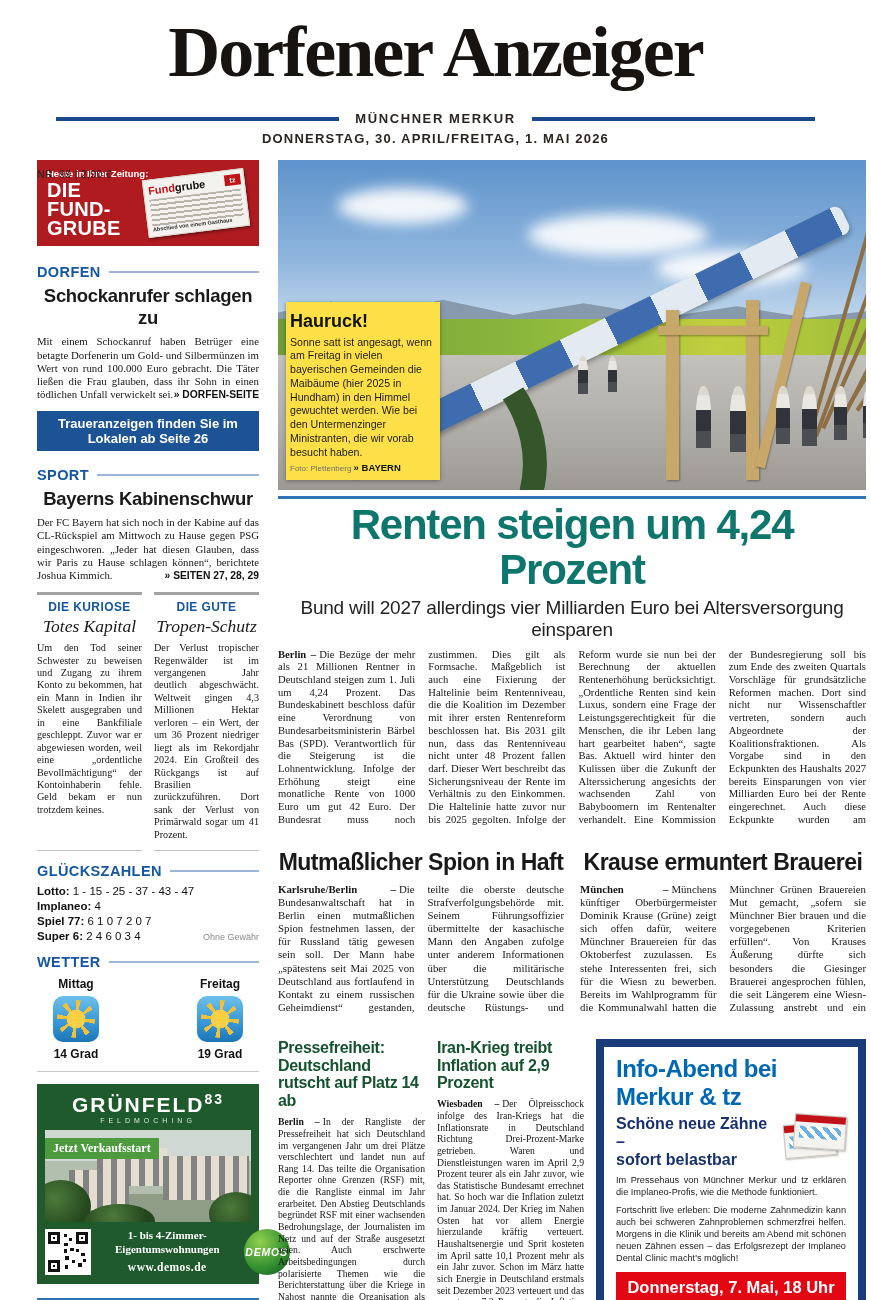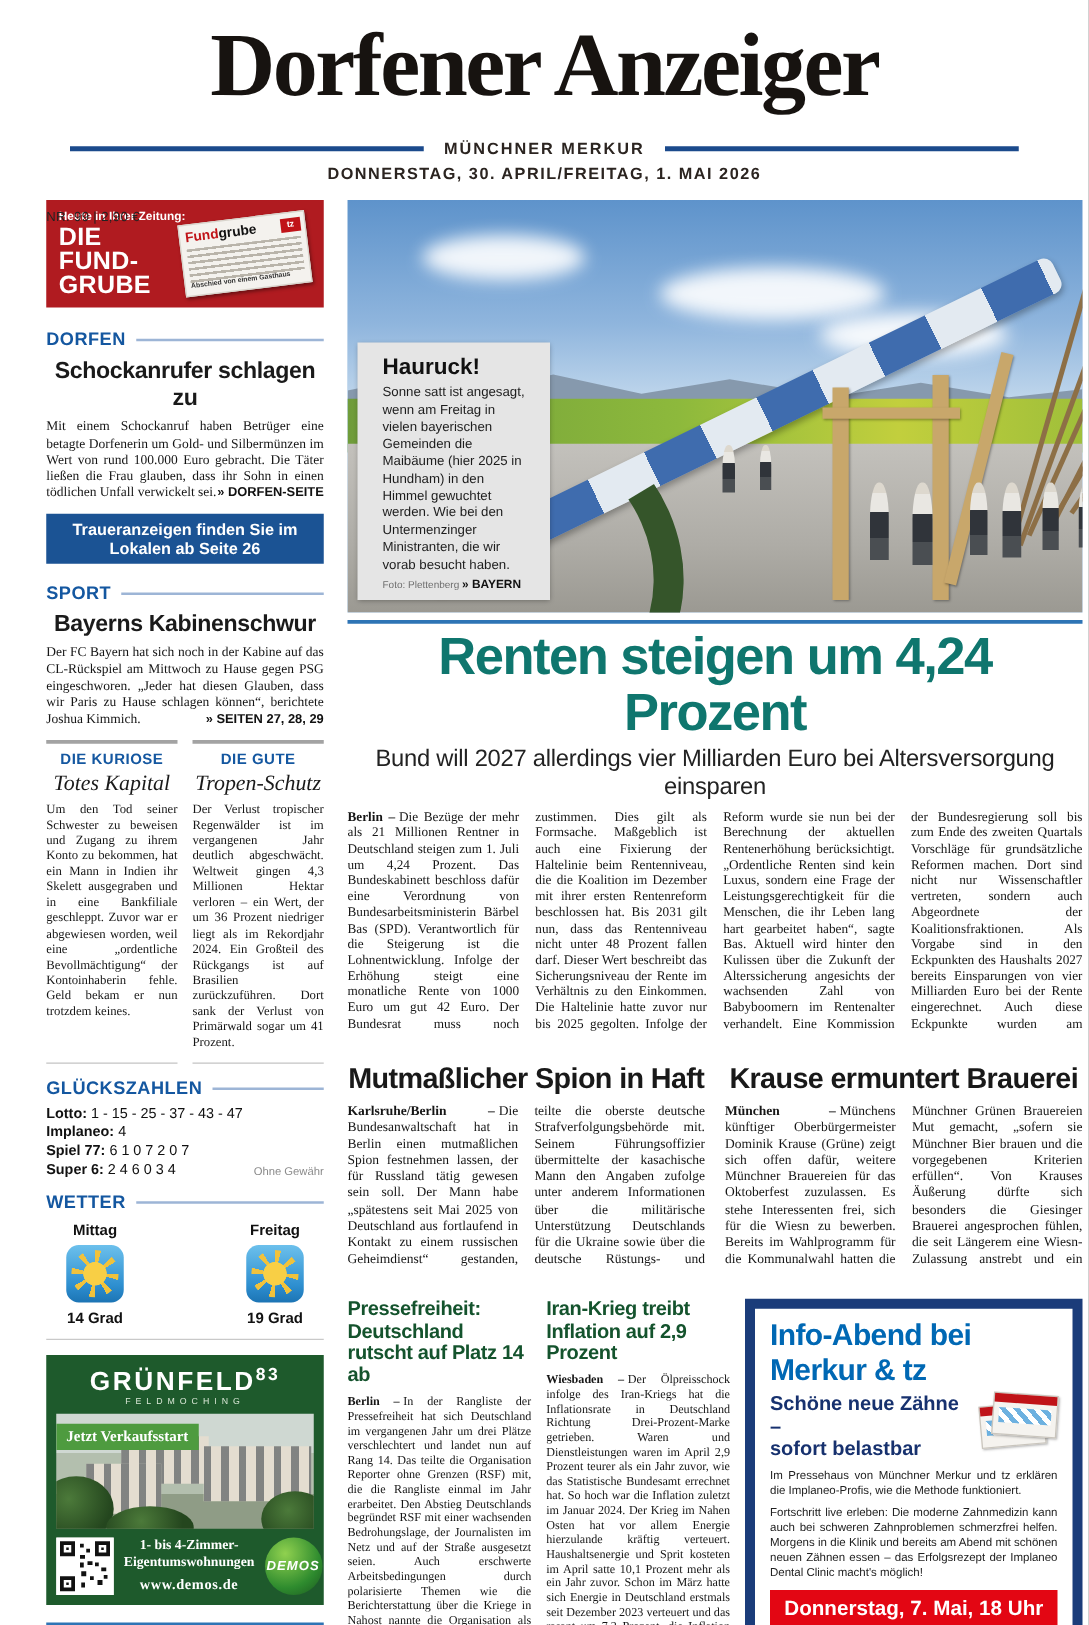--- a/index.html
+++ b/index.html
@@ -86,21 +86,21 @@
   .demos-logo { text-align:center; font-weight:bold; font-size:21px; letter-spacing:2px; line-height:1; }
   .demos-logo sup { font-size:14px; }
   .demos-loc { text-align:center; font-size:7px; letter-spacing:4px; color:#d9e7d6; margin:2px 0 6px; }
   .demos-photo { position:relative; height:92px; background:linear-gradient(180deg,#cfd8d2 0 34%,#b3bfae 34% 70%,#8f9c86 70%); overflow:hidden; }
   .bldg { position:absolute; background:#e4ddd0; }
   .bldg i { display:block; height:100%;
       background:repeating-linear-gradient(90deg,#4c5358 0 6px,transparent 6px 14px); opacity:.65; }
   .bush { position:absolute; border-radius:50%; background:radial-gradient(circle at 40% 35%, #4c7a3a, #24461e 70%); }
   .sale-badge { position:absolute; left:0; top:8px; background:#4e9b3f; color:#fff;
                 font-family:"Liberation Serif", serif; font-weight:bold; font-size:12px; padding:3px 8px; }
-  .demos-foot { display:flex; align-items:center; gap:8px; margin-top:7px; }
+  .demos-foot { display:flex; align-items:center; gap:24px; margin-top:7px; }
   .qr { width:46px; height:46px; background:#fff; flex:none; }
   .demos-offer { flex:1; text-align:center; font-family:"Liberation Serif", serif; font-weight:bold;
                  font-size:11px; line-height:1.25; }
   .demos-url { font-size:11.5px; letter-spacing:.5px; margin-top:3px; }
   .demos-ball { width:46px; height:46px; flex:none; border-radius:50%; display:flex; align-items:center; justify-content:center;
       background:radial-gradient(circle at 35% 28%, #90d14f, #2e8b2e 62%, #1b551f); }
   .demos-ball span { font-weight:bold; font-style:italic; font-size:10.5px; letter-spacing:.8px; color:#fff; }
 
   
   .service { border-top:2px solid #2e74b5; border-bottom:2px solid #2e74b5; padding:8px 0 6px;
@@ -119,21 +119,21 @@
   .pole { position:absolute; left:64px; top:288px; width:560px; height:30px; border-radius:8px;
       background:repeating-linear-gradient(90deg,#3f6cae 0 50px,#e3eaf1 50px 100px);
       transform:rotate(-26deg); transform-origin:left center; box-shadow:0 3px 5px rgba(0,0,0,.3); }
   .garland { position:absolute; left:-60px; top:150px; width:330px; height:290px; border-radius:50%;
       border:24px solid rgba(0,0,0,0); border-right-color:#35552a; border-bottom-color:#2c4a22;
       transform:rotate(14deg); }
   .spole { position:absolute; width:4px; background:#8d6f46; transform-origin:top center; }
   .beam { position:absolute; background:#c8a76b; box-shadow:1px 1px 2px rgba(0,0,0,.35); }
   .person { position:absolute; border-radius:45% 45% 0 0;
       background:linear-gradient(180deg,#ddd8ce 0 14%,#e9e7e2 14% 38%,#30343a 38% 72%,#4a4e52 72%); }
-  .caption { position:absolute; left:8px; bottom:10px; width:154px; background:#e5e5e5; padding:9px 20px 7px;
+  .caption { position:absolute; left:8px; bottom:10px; width:154px; background:#fde047; padding:9px 4px 7px;
              box-shadow:0 1px 4px rgba(0,0,0,.35); }
   .caption-title { font-weight:bold; font-size:18px; margin-bottom:4px; }
   .caption-text { font-size:10.6px; line-height:1.3; text-align:left; color:#1c1c1c; }
   .caption-foot { margin-top:3px; font-size:8px; color:#6f6f6f; }
   .caption-foot b { color:#111; font-size:9.5px; }
   .photo-rule { height:3px; background:#2e74b5; margin:6px 0 4px; }
 
   .lead-h1 { font-weight:bold; font-size:42px; letter-spacing:-1.2px; text-align:center;
              line-height:1.05; color:#0f766e; }
   .lead-sub { font-size:19px; text-align:center; margin:5px 0 8px; color:#222; letter-spacing:-.2px; }

